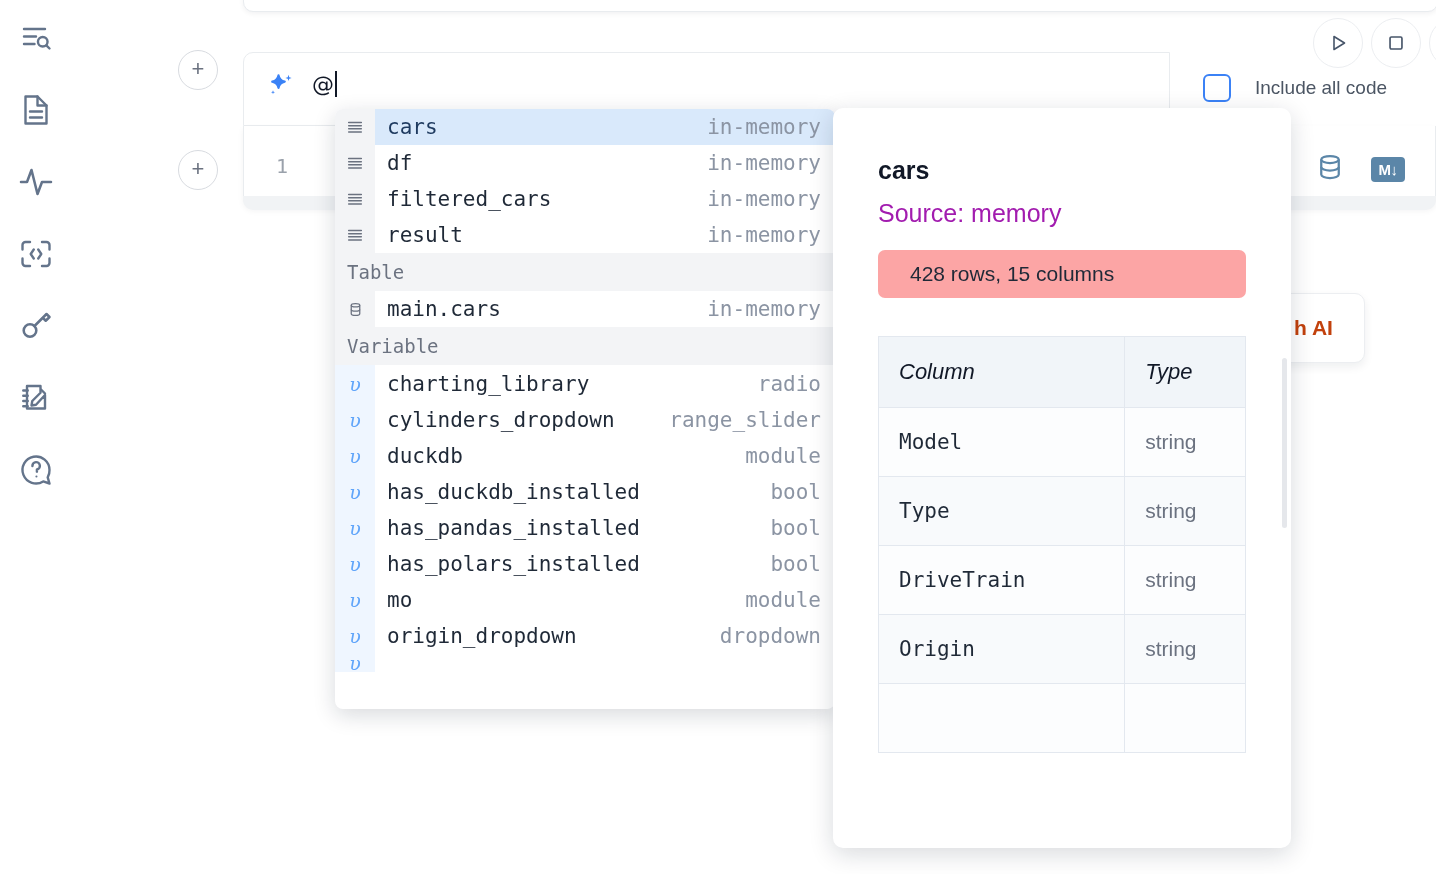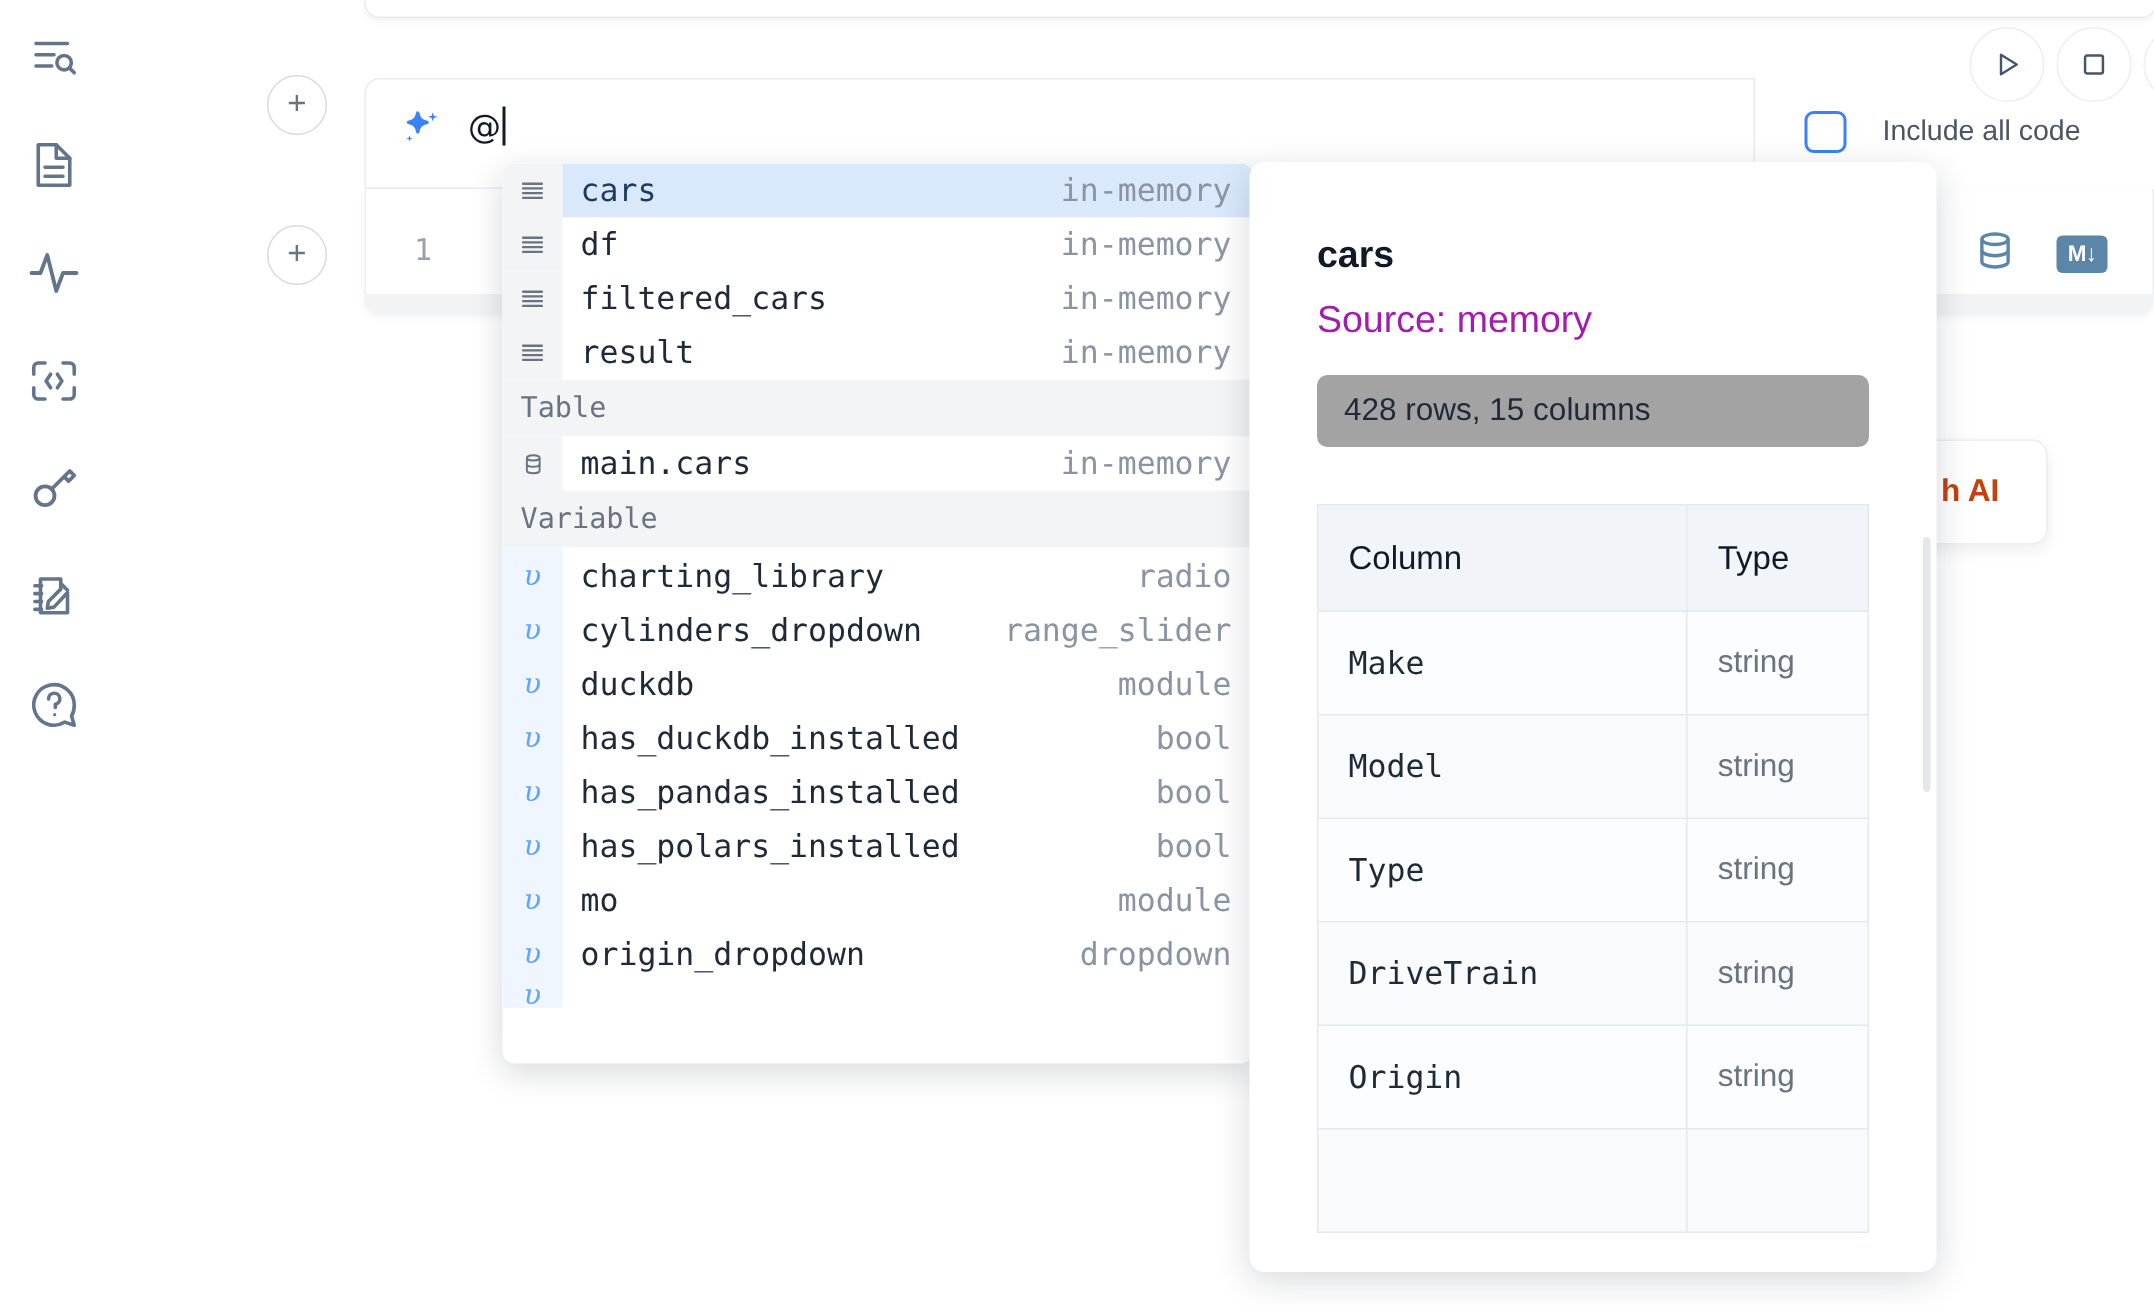--- a/index.html
+++ b/index.html
@@ -288,44 +288,45 @@
     color: #111827;
   }
   .detail-source {
     margin: 14px 0 0 45px;
     font-size: 25px;
     color: #a21caf;
   }
   .detail-stats {
     margin: 22px 45px 0 45px;
     height: 48px;
-    background: #a3a3a3;
+    background: #fca5a5;
     border-radius: 7px;
     display: flex; align-items: center;
-    padding-left: 18px;
+    padding-left: 32px;
     font-size: 21px;
     color: #1f2937;
     box-sizing: border-box;
   }
   .detail-table {
     margin: 38px 45px 0 45px;
     border: 1px solid #e3e8ef;
     border-bottom: none;
     border-collapse: collapse;
     width: calc(100% - 90px);
   }
   .detail-table th {
     background: #f1f5f9;
     text-align: left;
     font-weight: normal;
     font-size: 22px;
     color: #111827;
     padding: 22px 0 22px 20px;
     border-bottom: 1px solid #e3e8ef;
     border-right: 1px solid #e3e8ef;
+    font-style: italic;
   }
   .detail-table th:last-child { border-right: none; }
   .detail-table td {
     padding: 22px 0 22px 20px;
     border-bottom: 1px solid #e3e8ef;
     border-right: 1px solid #e3e8ef;
     font-size: 21px;
   }
   .detail-table td:last-child { border-right: none; }
   .detail-table td.col-name {
@@ -572,24 +573,20 @@
     <div class="detail-stats">428 rows, 15 columns</div>
 
     <table class="detail-table">
       <thead>
         <tr>
           <th>Column</th>
           <th>Type</th>
         </tr>
       </thead>
       <tbody>
-        <tr>
-          <td class="col-name">Make</td>
-          <td class="col-type">string</td>
-        </tr>
         <tr>
           <td class="col-name">Model</td>
           <td class="col-type">string</td>
         </tr>
         <tr>
           <td class="col-name">Type</td>
           <td class="col-type">string</td>
         </tr>
         <tr>
           <td class="col-name">DriveTrain</td>

